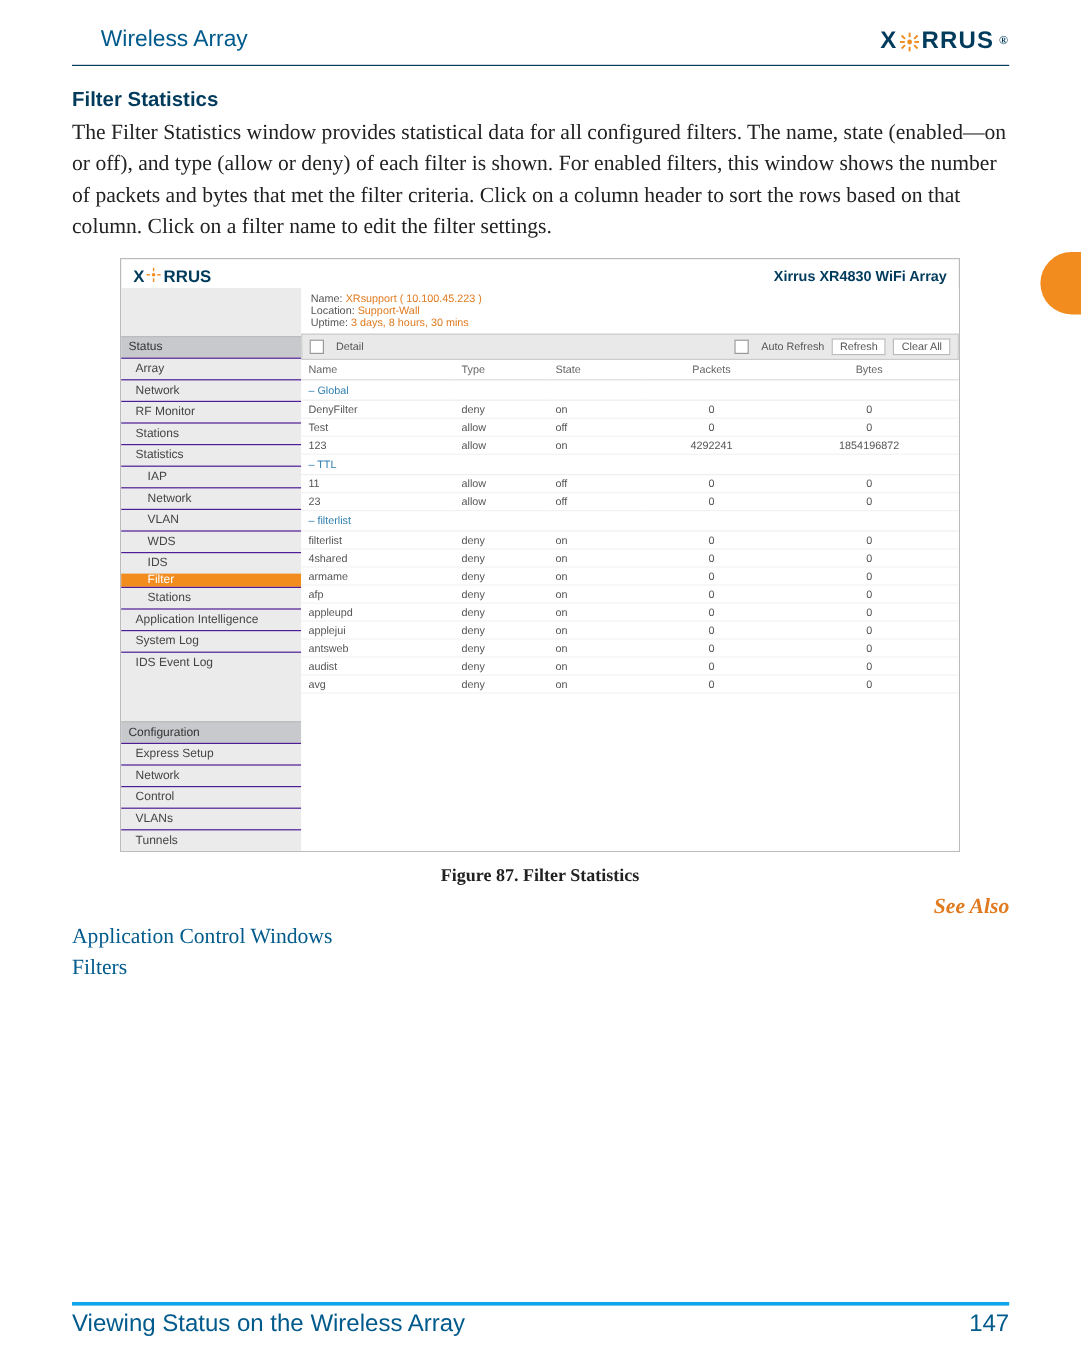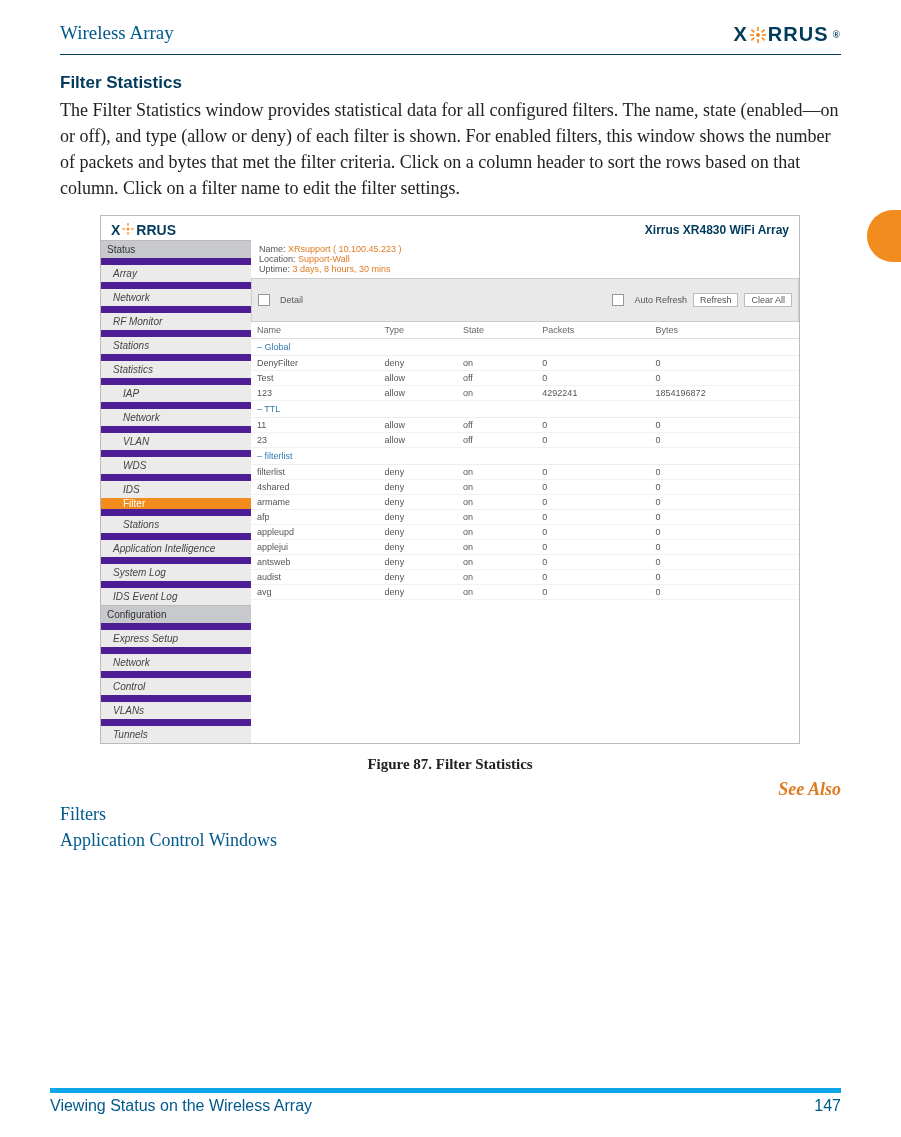--- a/index.html
+++ b/index.html
@@ -21,22 +21,23 @@
     margin-top: 8px;
   }
   .header-row {
     display: flex;
     justify-content: space-between;
     align-items: flex-end;
   }
   .doc-title {
     color: #005a8c;
     font-size: 19px;
-    font-family: Liberation Serif, serif;
+    font-family: Liberation Sans, sans-serif;
     margin-bottom: 2px;
+    margin-left: 24px;
   }
   .brand-logo {
     display: flex;
     align-items: center;
     gap: 2px;
     font-weight: 700;
     letter-spacing: 1px;
   }
   .brand-text {
     font-family: Arial, Helvetica, sans-serif;
@@ -103,57 +104,57 @@
   .shot-side {
     width: 150px;
     background: #ebebeb;
   }
   .side-h {
     background:#c7c9cc;
     padding:3px 6px;
     font-weight:500;
     color:#333;
     border-top:1px solid #bbb;
+    margin-top:40px;
   }
   .side-item {
     padding:3px 6px 3px 12px;
     color:#444;
-    border-top:7px solid #4c1d95;
+    border-top:1px solid #4c1d95;
     cursor:pointer;
-    font-style:italic;
   }
   .side-sub { padding-left: 22px; }
   .side-active {
     background:#f28c1e;
     color:#fff;
     padding-left:22px;
   }
   .shot-main { flex:1; background:#fff; }
   .status-bar {
     display:flex; justify-content:space-between;
     padding:4px 8px; color:#555; font-size:9px;flex-direction:column;
   }
   .status-bar .orange { color:#e07a1f; }
   .toolbar {
     display:flex; align-items:center; gap:6px;
     background:#e9e9e9; border:1px solid #ccc;
-    padding:14px 6px; font-size:9px; color:#555;
+    padding:3px 6px; font-size:9px; color:#555;
   }
   .toolbar .spacer { flex:1; }
   .btn {
     border:1px solid #bbb; background:#fff; padding:1px 6px;
     font-size:9px; cursor:pointer;text-align:center;
   }
   .tbl { width:100%; border-collapse: collapse; }
   .tbl th {
     text-align:left; font-weight:500; color:#666;
     padding:3px 6px; font-size:9px;
     border-bottom:1px solid #ddd;
   }
-  .tbl th.num, .tbl td.num { text-align:left; }
+  .tbl th.num, .tbl td.num { text-align:center; }
   .grp td {
     color:#2f7faf; padding:3px 6px; font-size:9px;
     border-bottom:1px solid #eee;
   }
   .row td {
     padding:2px 6px; font-size:9px; color:#555;
     border-bottom:1px solid #f2f2f2;
   }
   .caption {
     text-align:center;
@@ -164,26 +165,26 @@
   }
   .see-also {
     color:#e07a1f; font-style:italic; font-weight:700;
     font-size:18px; margin:6px 0 2px 0;text-align:right;
   }
   .xref {
     color:#005a8c; font-size:18px; margin:0; line-height:1.4;
     cursor:pointer;
   }
   .footer {
-    position:absolute; left:50px; right:60px; bottom:22px;
-    border-top:5px solid #0ea5e9; padding-top:4px;
+    position:absolute; left:60px; right:60px; bottom:22px;
+    border-top:3px solid #0ea5e9; padding-top:4px;
     display:flex; justify-content:space-between;
     font-family: Arial, Helvetica, sans-serif;
     color:#005a8c;
-    font-size:16px;
+    font-size:20px;
   }
   .checkbox {
     display:inline-block; width:10px; height:10px;
     border:1px solid #999; background:#fff; vertical-align:middle;
     margin-right:4px;
   }
 </style>
 </head>
 <body>
 
@@ -413,21 +414,21 @@
               </tbody>
           </table>
         </div>
       </div>
     </div>
 
     <div class="caption">Figure 87. Filter Statistics</div>
   </div>
 
   <p class="see-also">See Also</p>
+  <p class="xref">Application Control Windows</p>
   <p class="xref">Filters</p>
-  <p class="xref">Application Control Windows</p>
 
   <div class="footer">
     <span>Viewing Status on the Wireless Array</span>
     <span>147</span>
   </div>
 
 </div>
 
 </body></html>

